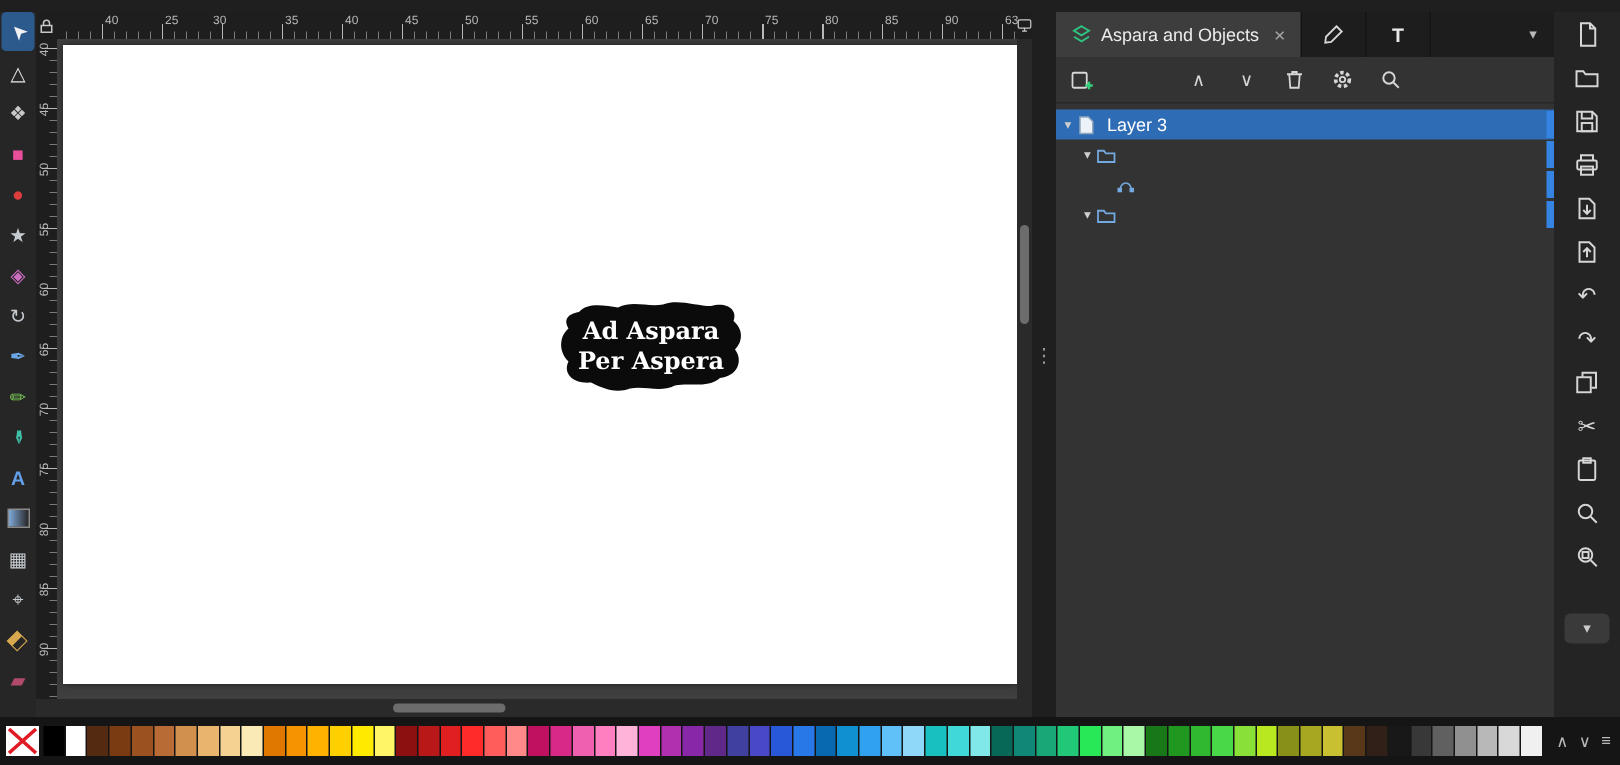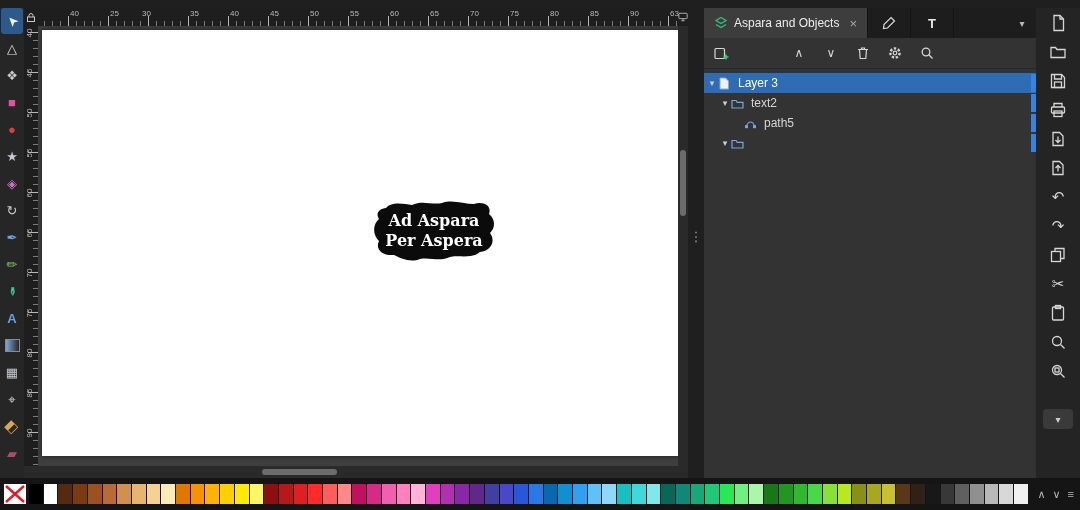--- a/index.html
+++ b/index.html
@@ -274,33 +274,31 @@
             <span class="tlabel">Layer 3</span>
             <span class="tag" style="background: rgb(53, 132, 228);"></span>
           </div>
           <div class="trow">
             <span class="chev" style="margin-left: 15px;">▾</span>
             <span class="ticon">
               <svg width="13" height="11" viewBox="0 0 13 11">
                 <path d="M1 2.5h4l1.2 1.8H12V10H1z" fill="none" stroke="#74a8e0" stroke-width="1.2"></path>
               </svg>
             </span>
-            <span class="tlabel">text2</span>
             <span class="tag" style="background: rgb(53, 132, 228);"></span>
           </div>
           <div class="trow">
             <span class="chev" style="margin-left: 28px;"></span>
             <span class="ticon">
               <svg width="13" height="11" viewBox="0 0 13 11">
                 <path d="M2.5 8.5C4 2.5 9 2.5 10.5 8.5" fill="none" stroke="#74a8e0" stroke-width="1.1"></path>
                 <rect x="1" y="7.2" width="3" height="3" fill="#74a8e0"></rect>
                 <rect x="9" y="7.2" width="3" height="3" fill="#74a8e0"></rect>
               </svg>
             </span>
-            <span class="tlabel">path5</span>
             <span class="tag" style="background: rgb(53, 132, 228);"></span>
           </div>
           <div class="trow">
             <span class="chev" style="margin-left: 15px;">▾</span>
             <span class="ticon">
               <svg width="13" height="11" viewBox="0 0 13 11">
                 <path d="M1 2.5h4l1.2 1.8H12V10H1z" fill="none" stroke="#74a8e0" stroke-width="1.2"></path>
               </svg>
             </span>
             <span class="tag" style="background: rgb(53, 132, 228);"></span>

